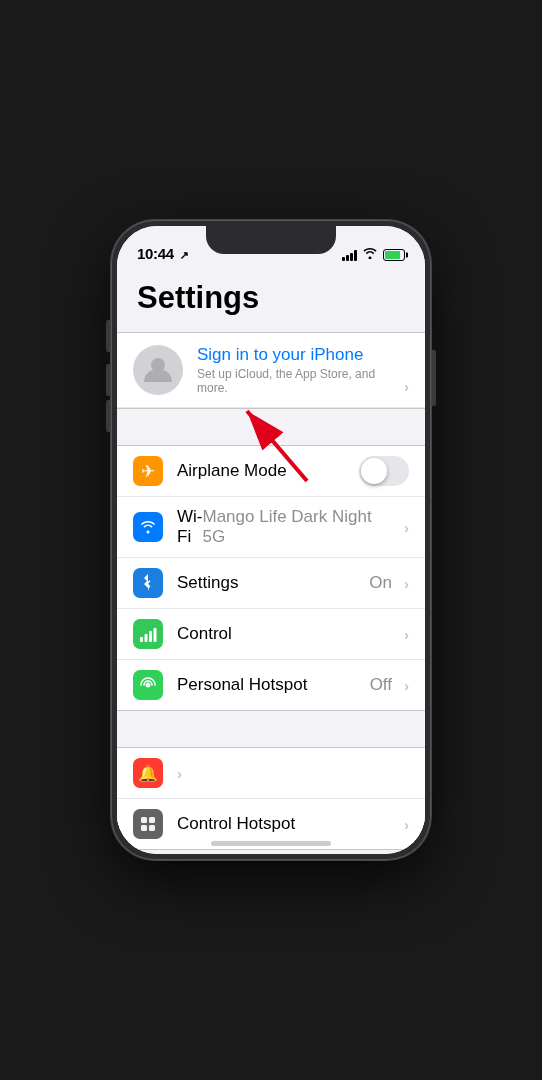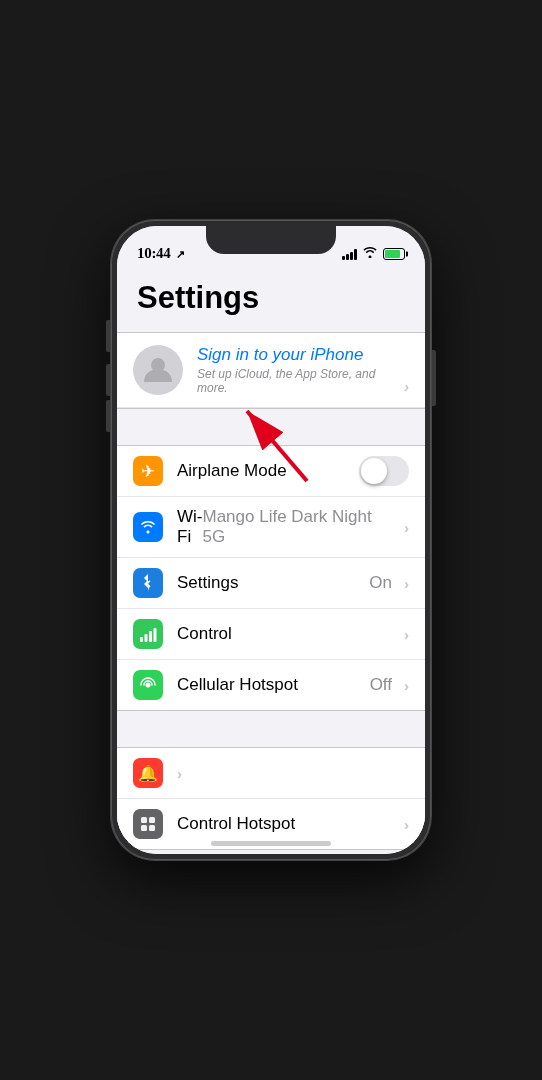--- a/index.html
+++ b/index.html
@@ -59,21 +59,20 @@
     
     .status-bar {
       height: 44px;
       background: #f2f2f7;
       display: flex;
       align-items: flex-end;
       justify-content: space-between;
       padding: 0 20px 8px;
       position: relative;
       z-index: 10;
-      font-family: Liberation Serif, serif;
     }
 
     .notch {
       position: absolute;
       top: 0;
       left: 50%;
       transform: translateX(-50%);
       width: 130px;
       height: 28px;
       background: #2c2c2e;
@@ -240,21 +239,20 @@
     }
 
     
     .signin-row {
       display: flex;
       align-items: flex-end;
       padding: 12px 16px;
       background: #fff;
       border-bottom: 0.5px solid #e5e5ea;
       min-height: 68px;
-      font-style: italic;
     }
 
     .avatar {
       width: 50px;
       height: 50px;
       border-radius: 50%;
       background: #d1d1d6;
       display: flex;
       align-items: center;
       justify-content: center;
@@ -426,21 +424,21 @@
         </div>
 
         <div class="settings-row">
           <div class="row-icon" style="background:#30d158;">
               <svg width="18" height="18" viewBox="0 0 18 18" fill="#fff">
                 <circle cx="9" cy="9" r="2.5" fill="#fff"></circle>
                 <path d="M5 9a4 4 0 0 1 4-4M9 5a4 4 0 0 1 4 4" stroke="#fff" stroke-width="1.5" fill="none" stroke-linecap="round"></path>
                 <path d="M2 9a7 7 0 0 1 7-7M9 2a7 7 0 0 1 7 7" stroke="#fff" stroke-width="1.5" fill="none" stroke-linecap="round"></path>
               </svg>
             </div>
-          <span class="row-label">Cellular Hotspot</span>
+          <span class="row-label">Personal Hotspot</span>
           <span class="row-value">Off</span>
           <span class="row-chevron">›</span>
         </div>
 
       </div>
 
       <div class="group-separator"></div>
 
       <div class="settings-section">
 

